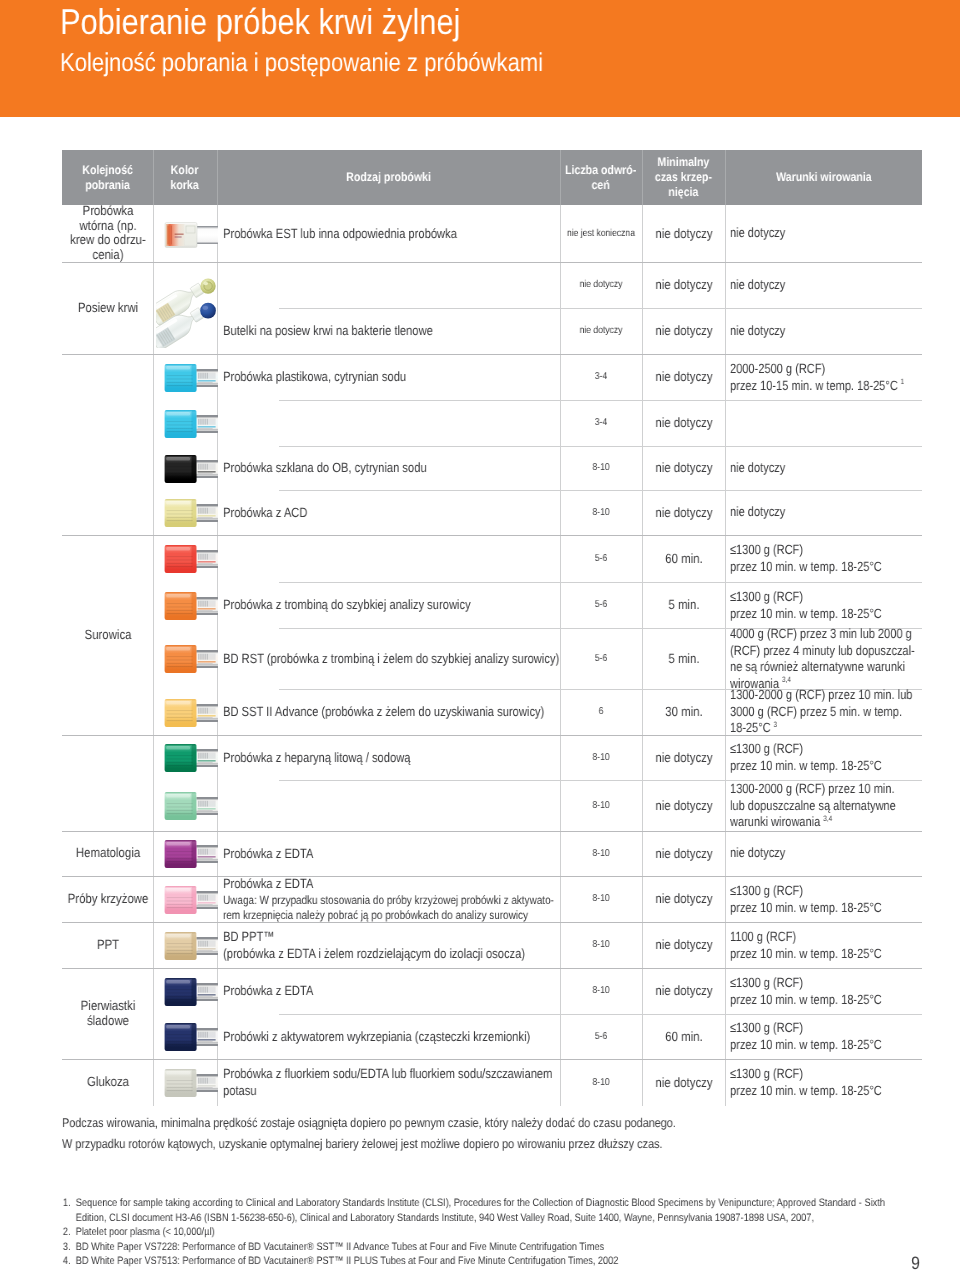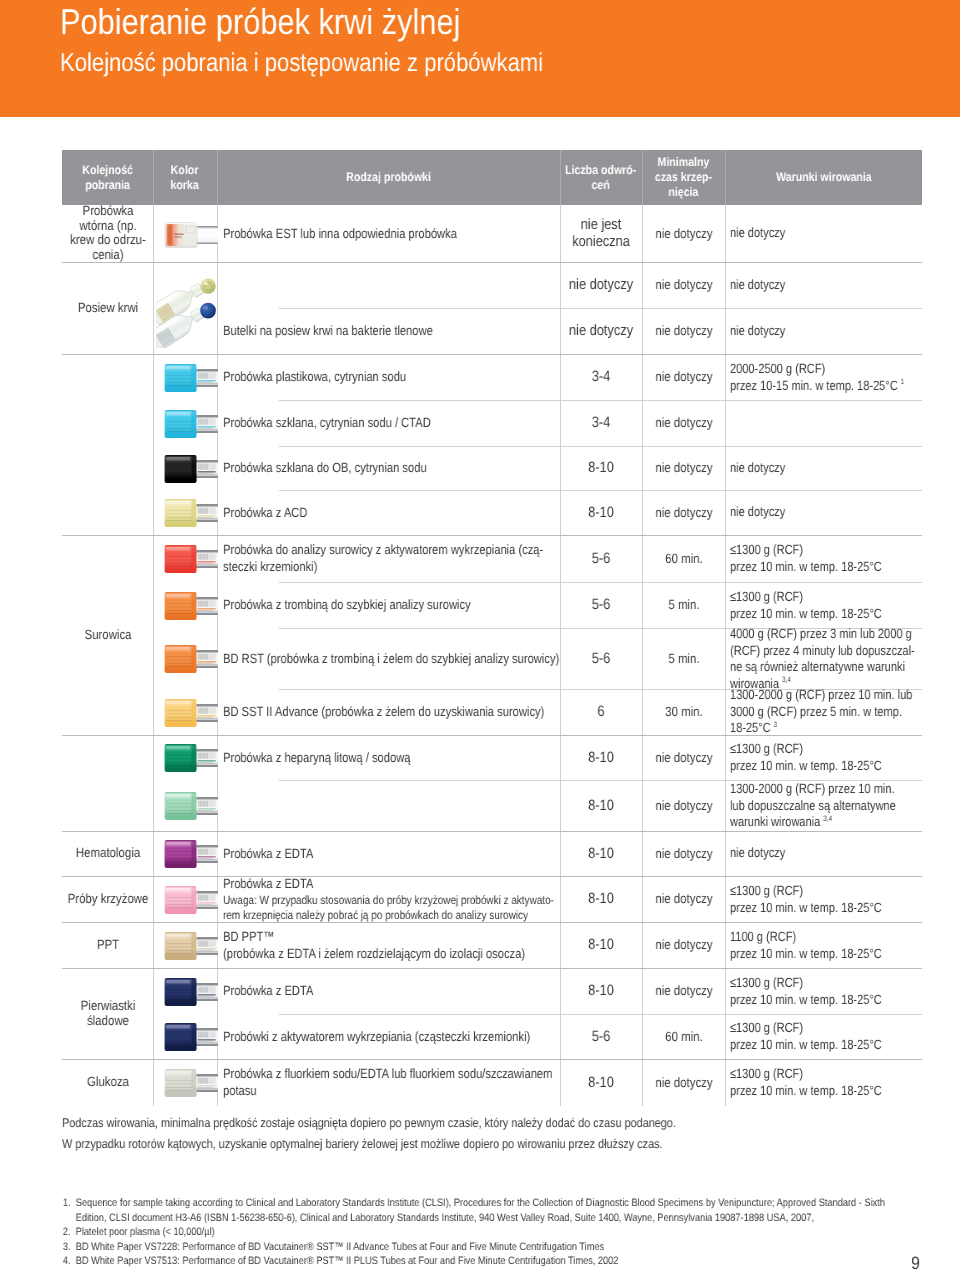--- a/index.html
+++ b/index.html
@@ -32,21 +32,21 @@
   .vline{position:absolute;width:1px;background:#cfd0d1;}
 
   .cell{position:absolute;box-sizing:border-box;display:flex;align-items:center;overflow:hidden;}
   .sc{transform:scaleX(.855);transform-origin:left center;white-space:pre-line;flex:0 0 auto;}
   .scC{transform:scaleX(.855);transform-origin:center center;white-space:pre-line;flex:0 0 auto;}
 
   .c-order{left:0;width:91px;justify-content:center;font-size:13.4px;line-height:14.6px;text-align:center;}
   .c-order .scC{width:108px;}
   .c-type{left:161px;width:337px;font-size:13.4px;line-height:17.4px;}
   .c-type .sc{width:405px;transform:scaleX(.834);}
-  .c-inv{left:498px;width:82px;justify-content:center;font-size:15px;line-height:17.4px;text-align:center;}
+  .c-inv{left:498px;width:82px;justify-content:center;font-size:10px;line-height:17.4px;text-align:center;}
   .c-inv .scC{width:96px;}
   .c-clot{left:580px;width:83px;justify-content:center;font-size:13.4px;line-height:17.4px;text-align:center;}
   .c-clot .scC{width:96px;}
   .c-spin{left:663px;width:197px;font-size:13.4px;line-height:16.5px;padding-left:5px;}
   .c-spin .sc{width:239px;transform:scaleX(.825);}
   .sub{font-size:11.95px;line-height:15.2px;display:block;}
   .spintxt{white-space:pre-line;}
   .ref{font-size:7.8px;vertical-align:super;line-height:0;padding-left:3.5px;}
   .tube{position:absolute;}
 
@@ -324,23 +324,20 @@
           <rect x="33.6" y="17.0" width="18" height="1.6" fill="#17a5d4" opacity="0.55"></rect>
           <rect x="33.6" y="19.0" width="15" height="0.9" fill="#8d9096" opacity="0.35"></rect>
           <rect x="0.6" y="1.0" width="32" height="28.0" rx="2.0" ry="2.0" fill="url(#cg4)"></rect>
           <rect x="27.5" y="1.8" width="4.5" height="26.4" rx="1.4" fill="#22b4dc" opacity="0.55"></rect>
           <rect x="2.2" y="3.0" width="24" height="3.4" rx="1.5" fill="#ffffff" opacity="0.26"></rect>
           <rect x="2.6" y="12.200000000000001" width="26" height="0.85" fill="#000000" opacity="0.1"></rect>
           <rect x="2.6" y="15.56" width="26" height="0.85" fill="#000000" opacity="0.11"></rect>
           <rect x="2.6" y="18.92" width="26" height="0.85" fill="#000000" opacity="0.12"></rect>
           <rect x="2.6" y="22.28" width="26" height="0.85" fill="#000000" opacity="0.14"></rect>
         </svg></div>
-    <div class="cell c-type" style="top:250px;height:46px">
-        <div class="sc">Probówka szklana, cytrynian sodu / CTAD</div>
-      </div>
     <div class="cell c-inv" style="top:250px;height:46px">
         <div class="scC">3-4</div>
       </div>
     <div class="cell c-clot" style="top:250px;height:46px">
         <div class="scC">nie dotyczy</div>
       </div>
     <div class="rline" style="top:296px"></div>
     <div class="tube" style="left:102px;top:304px"><svg width="54" height="30" viewBox="0 0 54 30">
           <defs>
             <linearGradient id="cg5" x1="0" y1="0" x2="0" y2="1">
@@ -480,24 +477,20 @@
           <rect x="33.6" y="17.0" width="18" height="1.6" fill="#e0332a" opacity="0.55"></rect>
           <rect x="33.6" y="19.0" width="15" height="0.9" fill="#8d9096" opacity="0.35"></rect>
           <rect x="0.6" y="1.0" width="32" height="28.0" rx="2.0" ry="2.0" fill="url(#cg7)"></rect>
           <rect x="27.5" y="1.8" width="4.5" height="26.4" rx="1.4" fill="#e8382e" opacity="0.55"></rect>
           <rect x="2.2" y="3.0" width="24" height="3.4" rx="1.5" fill="#ffffff" opacity="0.26"></rect>
           <rect x="2.6" y="12.200000000000001" width="26" height="0.85" fill="#000000" opacity="0.1"></rect>
           <rect x="2.6" y="15.56" width="26" height="0.85" fill="#000000" opacity="0.11"></rect>
           <rect x="2.6" y="18.92" width="26" height="0.85" fill="#000000" opacity="0.12"></rect>
           <rect x="2.6" y="22.28" width="26" height="0.85" fill="#000000" opacity="0.14"></rect>
         </svg></div>
-    <div class="cell c-type" style="top:385px;height:47px">
-        <div class="sc">Probówka do analizy surowicy z aktywatorem wykrzepiania (czą-
-steczki krzemionki)</div>
-      </div>
     <div class="cell c-inv" style="top:385px;height:47px">
         <div class="scC">5-6</div>
       </div>
     <div class="cell c-clot" style="top:385px;height:47px">
         <div class="scC">60 min.</div>
       </div>
     <div class="cell c-spin" style="top:385px;height:47px">
         <div class="sc"><span class="spintxt">≤1300 g (RCF)
 przez 10 min. w temp. 18-25°C</span></div>
       </div>

